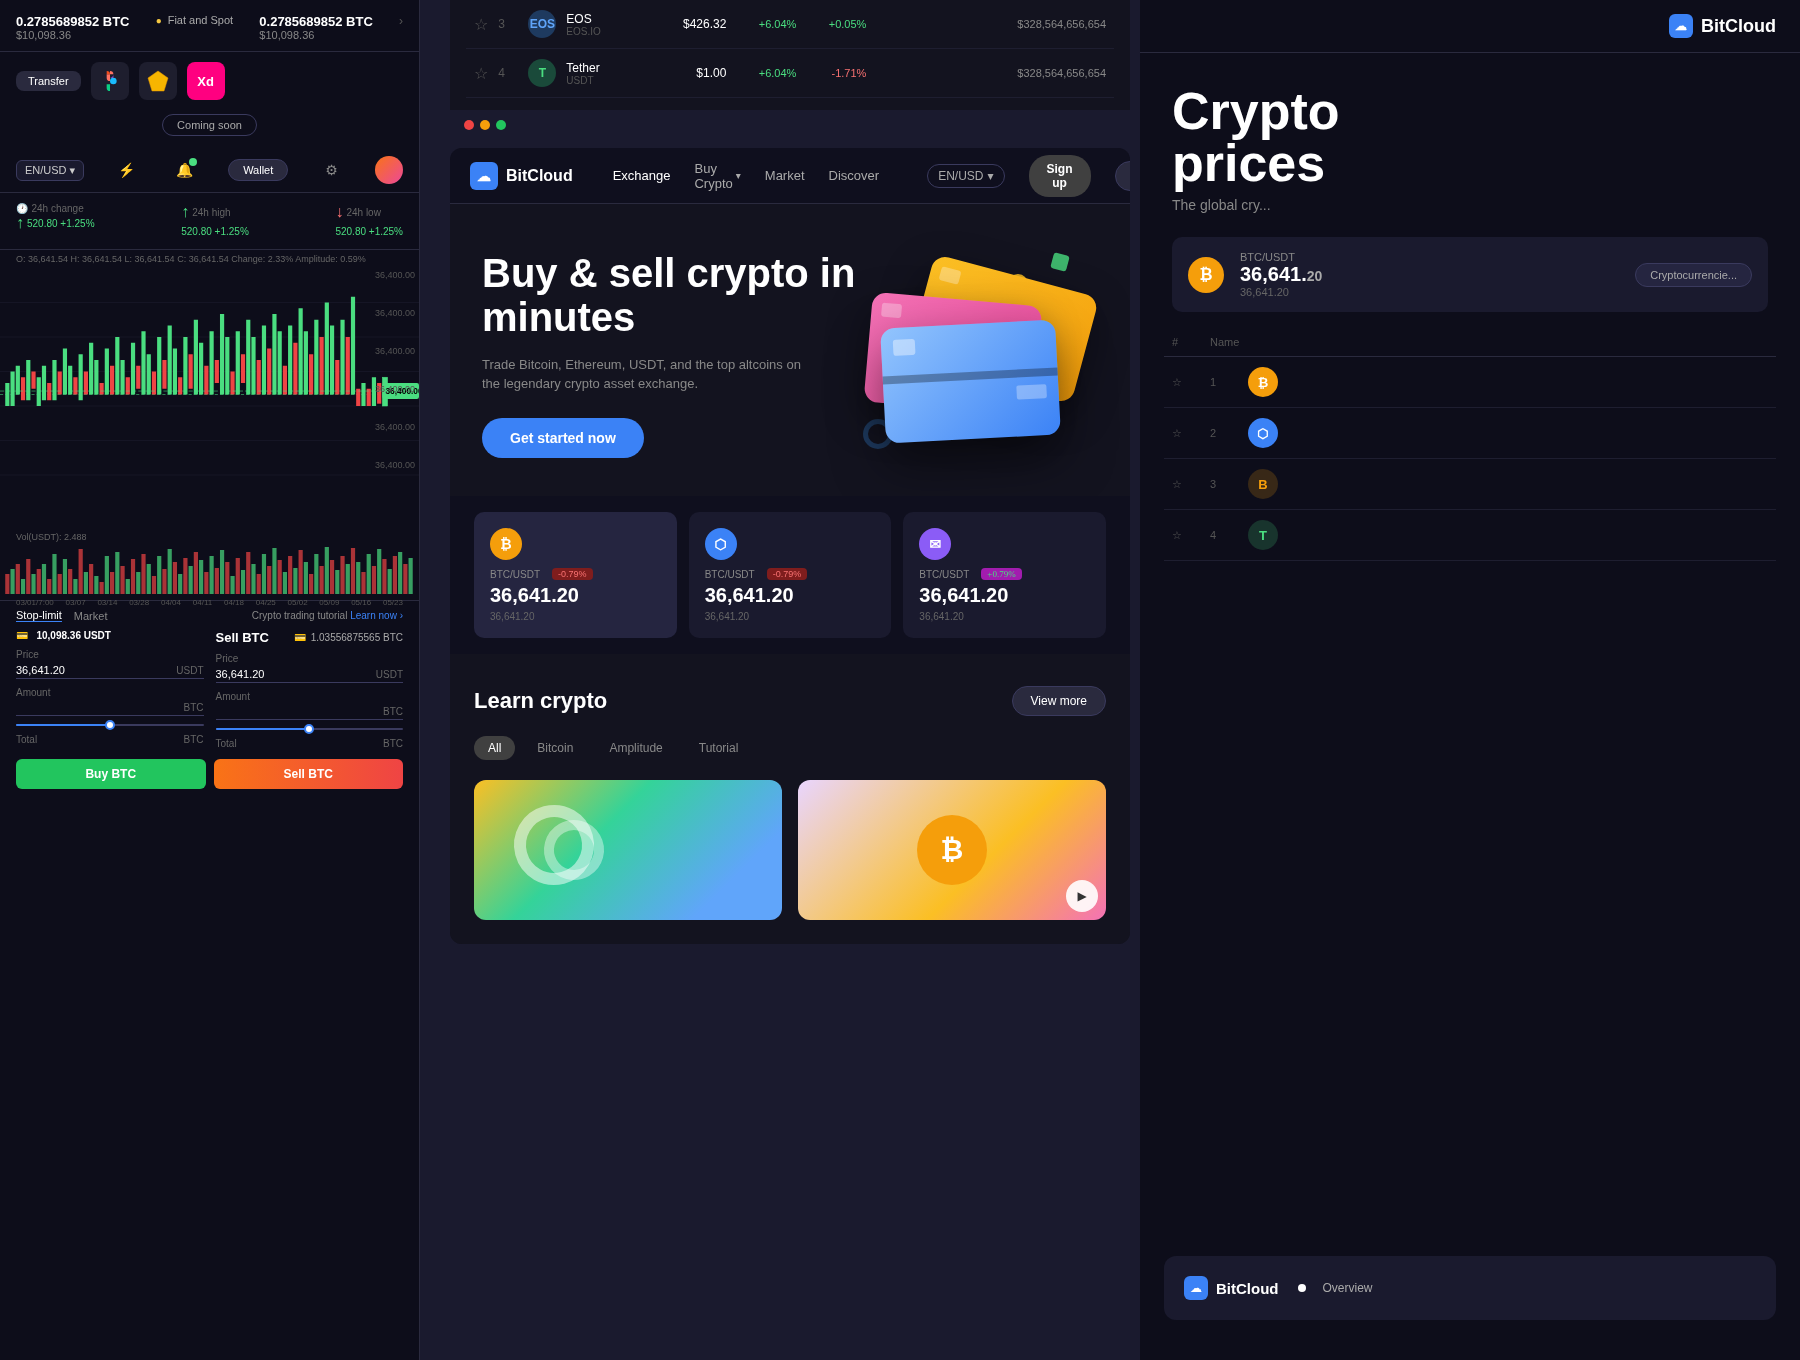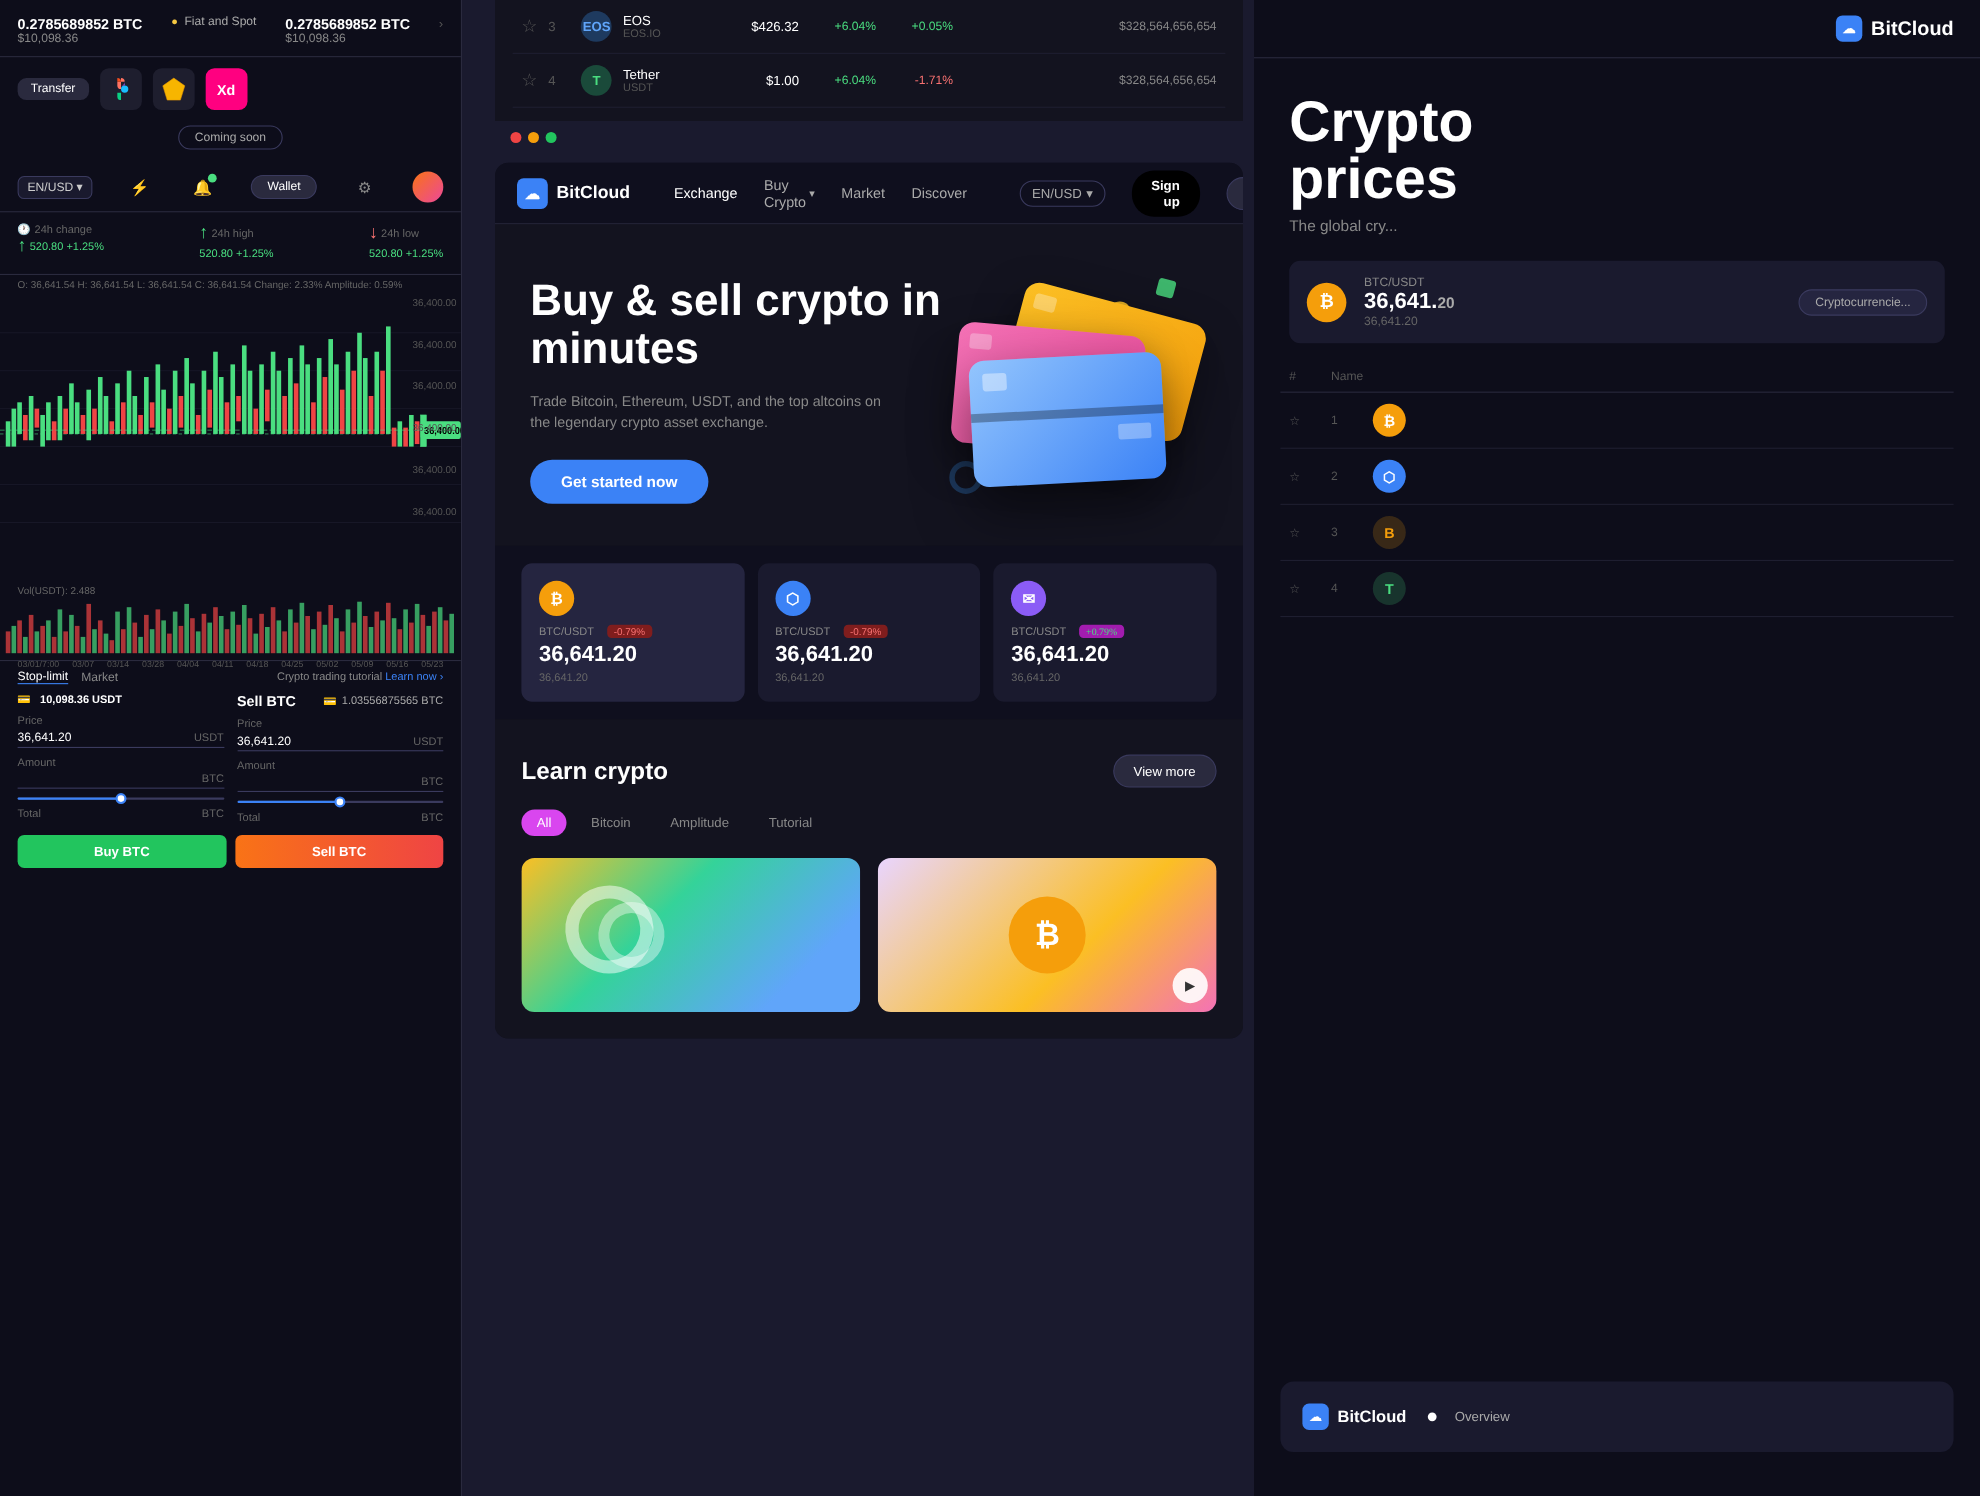--- a/index.html
+++ b/index.html
@@ -417,29 +417,28 @@
     .nav-spacer { flex: 1; }
     .lang-nav {
       display: flex; align-items: center;
       color: #aaa; font-size: 12px;
       border: 1px solid #3a3a5e;
       border-radius: 16px;
       padding: 4px 10px;
       cursor: pointer; gap: 4px;
     }
     .signup-btn {
-      background: #000000;
+      background: #404040;
       color: #fff;
       border: none;
       border-radius: 20px;
       padding: 7px 18px;
       font-size: 12px;
       font-weight: 600;
       cursor: pointer;
-      text-align: right;
     }
     .login-btn {
       background: #2a2a3e;
       color: #fff;
       border: 1px solid #3a3a5e;
       border-radius: 20px;
       padding: 7px 18px;
       font-size: 12px;
       cursor: pointer;
     }
@@ -556,21 +555,21 @@
       gap: 8px;
       margin-bottom: 20px;
     }
     .filter-tab {
       padding: 5px 14px;
       border-radius: 16px;
       font-size: 12px;
       cursor: pointer;
       border: none;
     }
-    .filter-tab.active { background: #d946ef; color: #fff; }
+    .filter-tab.active { background: #404040; color: #fff; }
     .filter-tab.inactive { background: transparent; color: #888; }
 
     .learn-cards {
       display: flex;
       gap: 16px;
     }
     .learn-card {
       flex: 1;
       border-radius: 12px;
       overflow: hidden;

